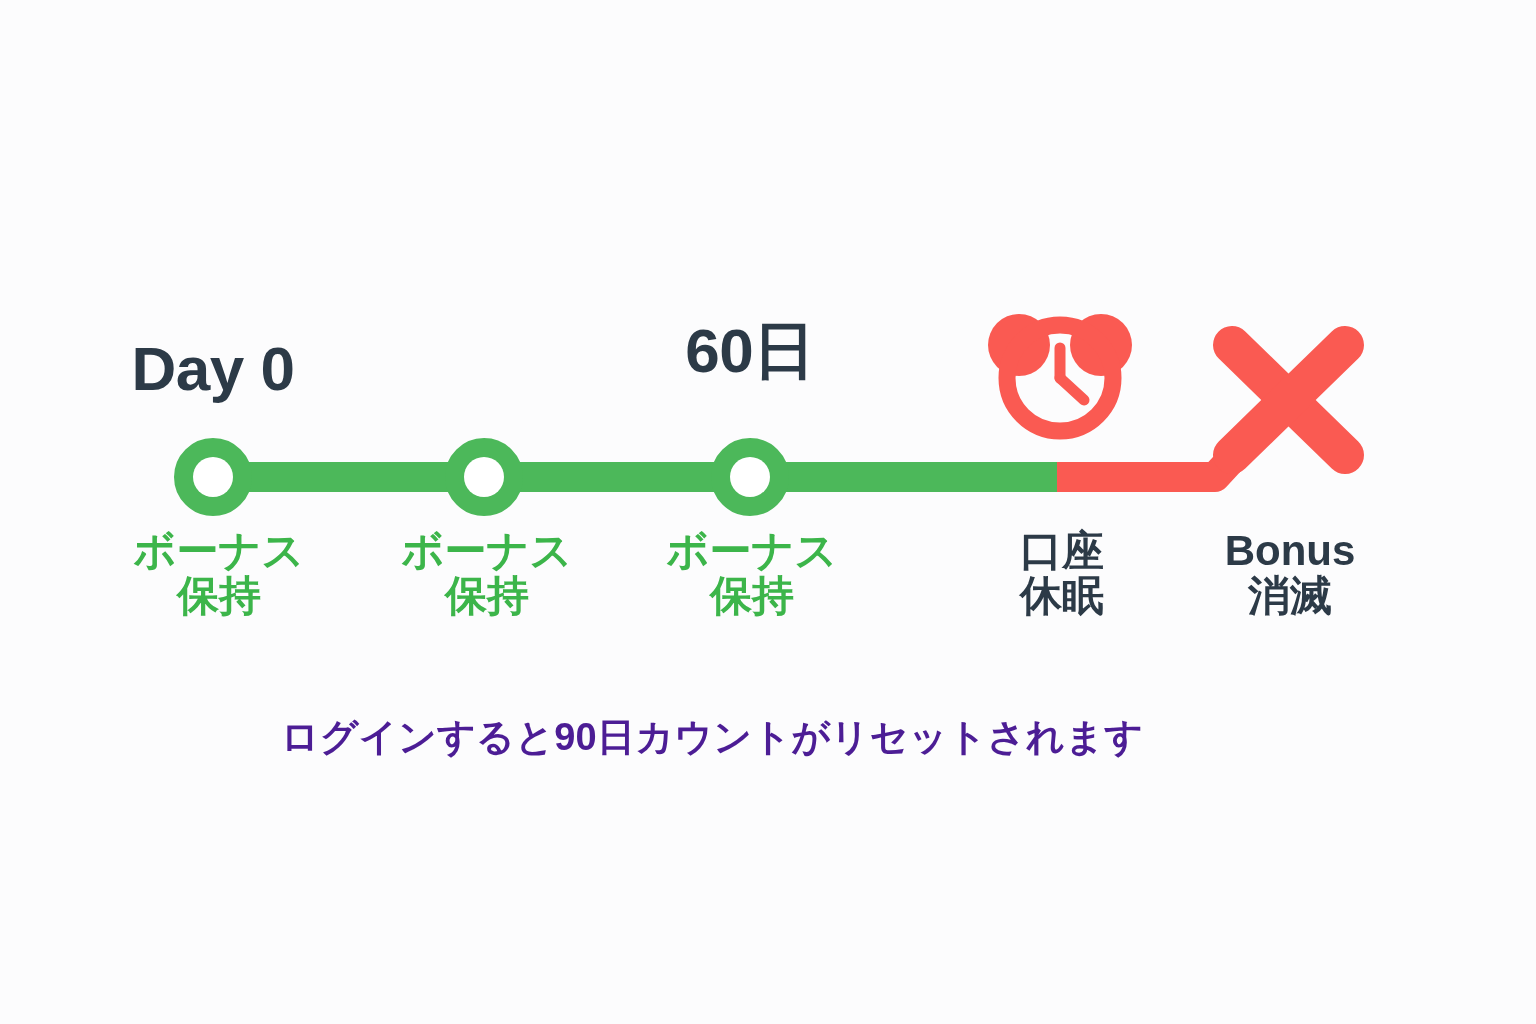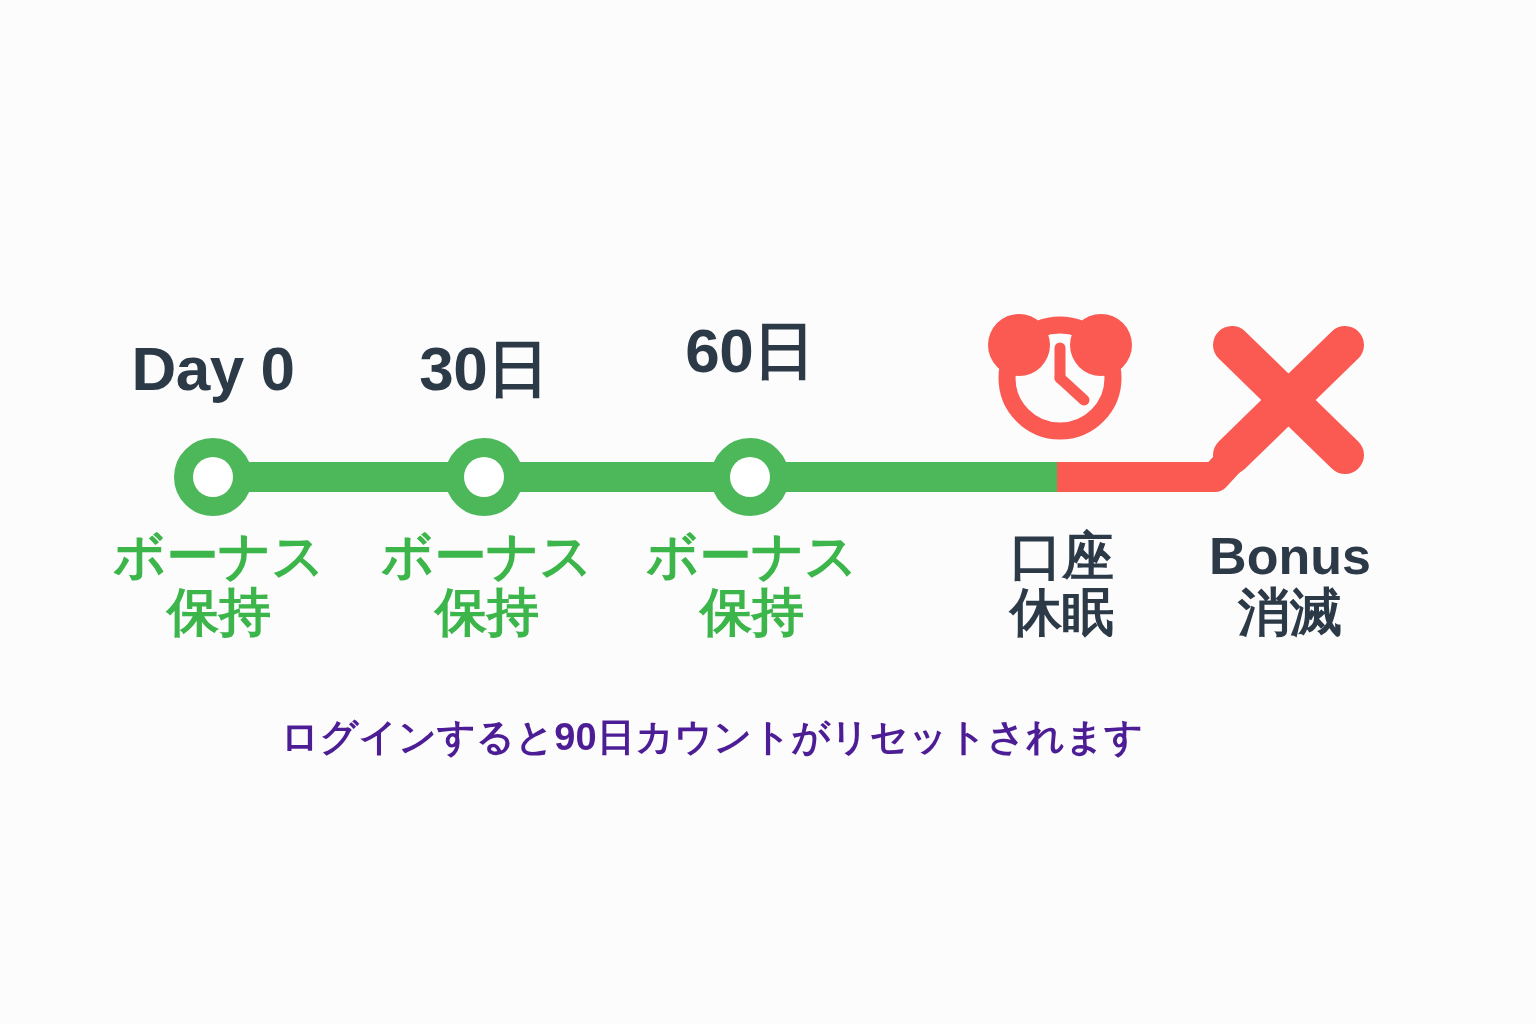--- a/index.html
+++ b/index.html
@@ -40,21 +40,21 @@
     font-weight: 700;
     letter-spacing: -0.5px;
     line-height: 1;
     white-space: nowrap;
     color: #2c3a47;
   }
 
   .milestone-caption {
     position: absolute;
     transform: translateX(-50%);
-    font-size: 52px;
+    font-size: 42px;
     font-weight: 700;
     line-height: 1.08;
     text-align: center;
     white-space: nowrap;
   }
   .milestone-caption .cap-line { display: block; }
 
   .caption-green { color: #3cb54a; }
   .caption-dark  { color: #2c3a47; }
 
@@ -108,21 +108,20 @@
     </g>
 
     <g stroke="#fa5a52" stroke-width="38" stroke-linecap="round">
       <line x1="1232" y1="345" x2="1345" y2="455"></line>
       <line x1="1345" y1="345" x2="1232" y2="455"></line>
     </g>
   </svg>
 
   <div class="milestone-title" style="left:213px; top:338px;">Day 0</div>
 
-  <div class="milestone-title" style="left:484px; top:338px;">30日</div>
 
   <div class="milestone-title" style="left:750px; top:320px;">60日</div>
 
   <div class="milestone-caption caption-green" style="left:219px; top:528px;">
     <span class="cap-line">ボーナス</span>
     <span class="cap-line">保持</span>
   </div>
 
   <div class="milestone-caption caption-green" style="left:487px; top:528px;">
     <span class="cap-line">ボーナス</span>

